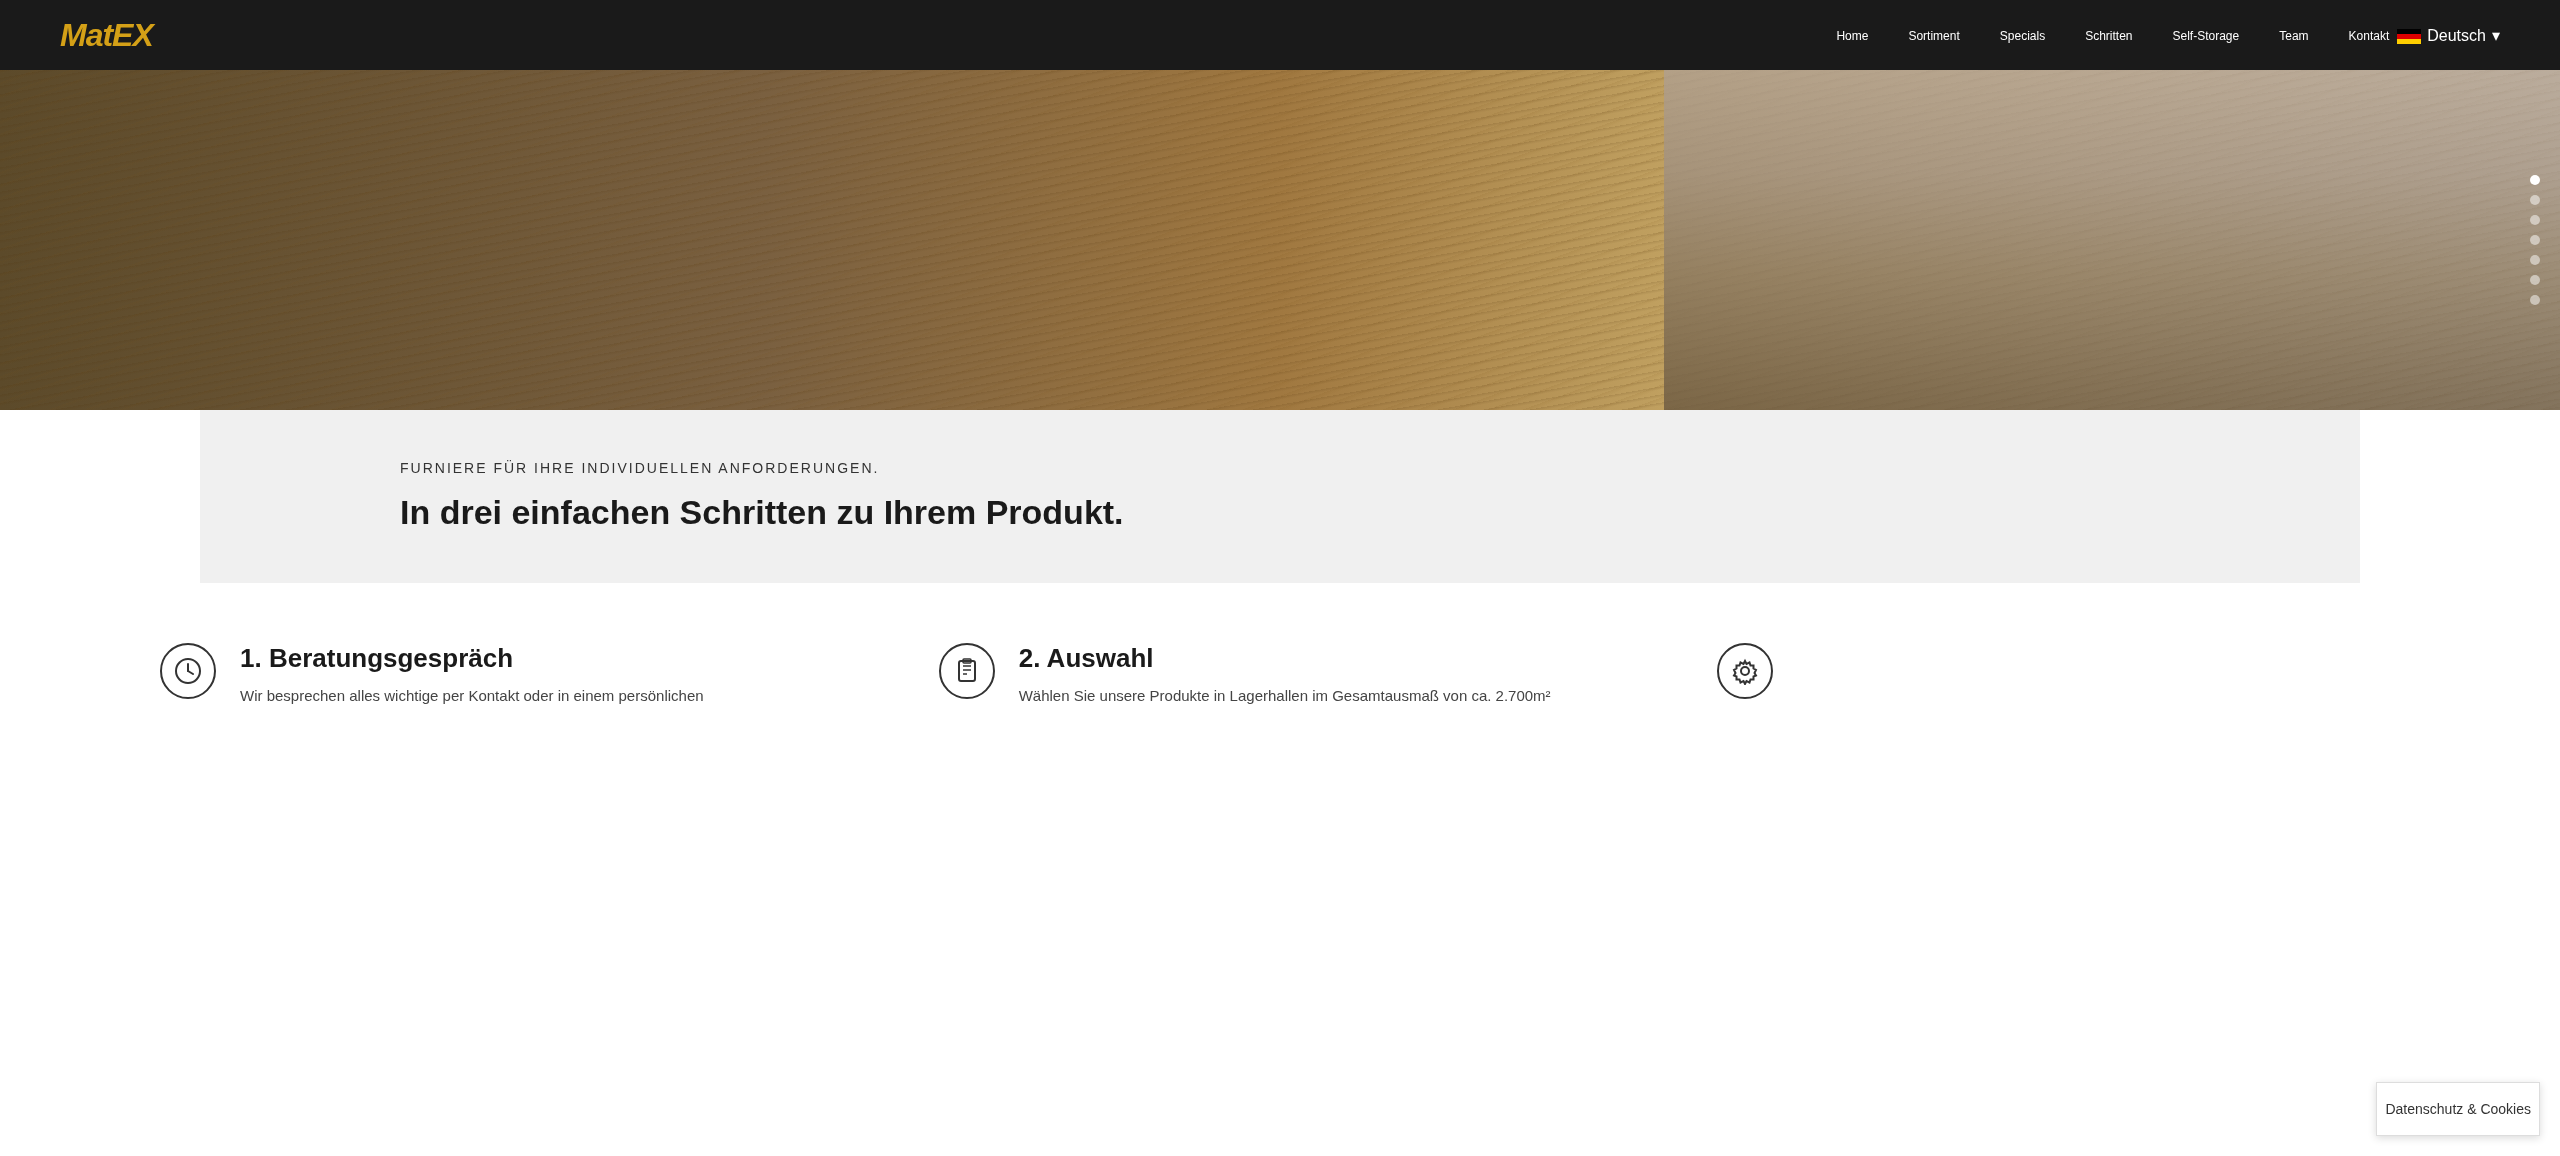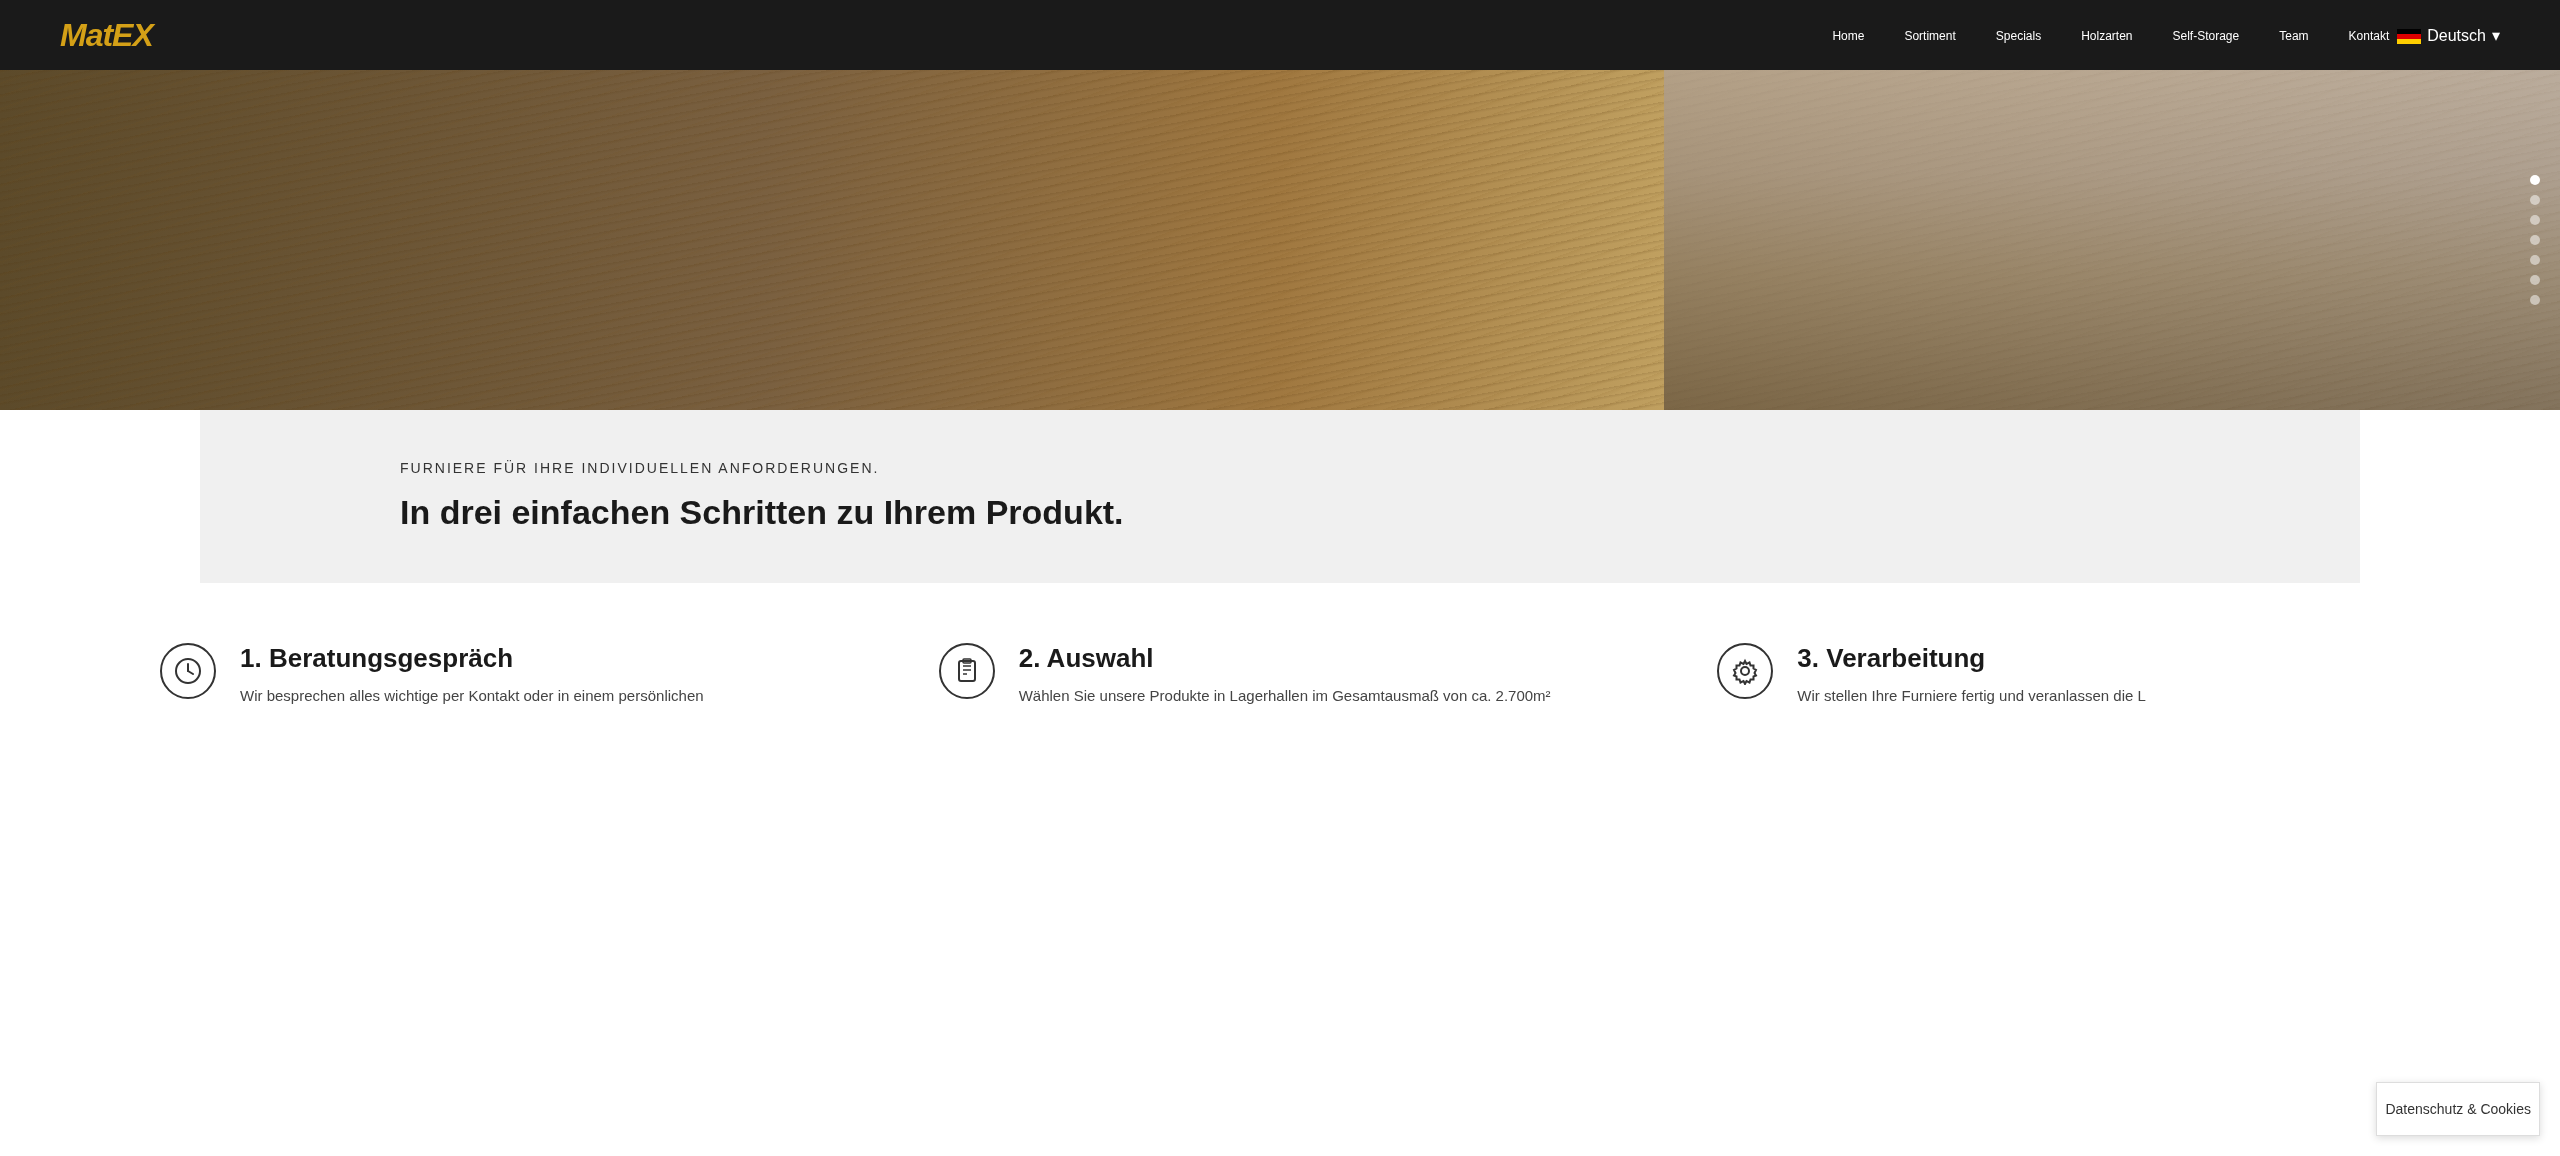--- a/index.html
+++ b/index.html
@@ -210,21 +210,21 @@
 <body>
 
 <nav class="navbar">
   <div class="navbar-logo">
     <span style="color:#d4a017; font-style:italic;">Mat</span><span style="color:#d4a017; font-style:italic;">EX</span>
   </div>
   <ul class="navbar-links">
     <li><a>Home</a></li>
     <li><a>Sortiment</a></li>
     <li><a>Specials</a></li>
-    <li><a>Holzarten</a></li>
+    <li><a>Schritten</a></li>
     <li><a>Self-Storage</a></li>
     <li><a>Team</a></li>
     <li><a>Kontakt</a></li>
   </ul>
   <div class="lang-selector">
     <div class="flag-icon">
       <div class="flag-de-black"></div>
       <div class="flag-de-red"></div>
       <div class="flag-de-gold"></div>
     </div>
@@ -285,23 +285,19 @@
     </div>
   </div>
 
   <div class="step-item">
     <div class="step-icon">
       <svg width="28" height="28" viewBox="0 0 28 28" fill="none" xmlns="http://www.w3.org/2000/svg">
         <circle cx="14" cy="14" r="4" stroke="#333" stroke-width="2" fill="none"></circle>
         <path d="M14 4 L15.5 7 L18.5 5.5 L19.5 8.5 L22.5 8.5 L22.5 11.5 L25 13 L23.5 16 L25 18.5 L22.5 19.5 L22.5 22.5 L19.5 22.5 L18.5 25.5 L15.5 24 L14 27 L12.5 24 L9.5 25.5 L8.5 22.5 L5.5 22.5 L5.5 19.5 L3 18.5 L4.5 16 L3 13 L5.5 11.5 L5.5 8.5 L8.5 8.5 L9.5 5.5 L12.5 7 Z" stroke="#333" stroke-width="2" fill="none"></path>
       </svg>
     </div>
-    <div class="step-content">
-      <div class="step-number-title">3. Verarbeitung</div>
-      <p class="step-desc">Wir stellen Ihre Furniere fertig und veranlassen die L</p>
-    </div>
   </div>
 
 </div>
 
 <div class="cookie-banner">
   <span>Datenschutz &amp; Cookies</span>
 </div>
 
 </body></html>

